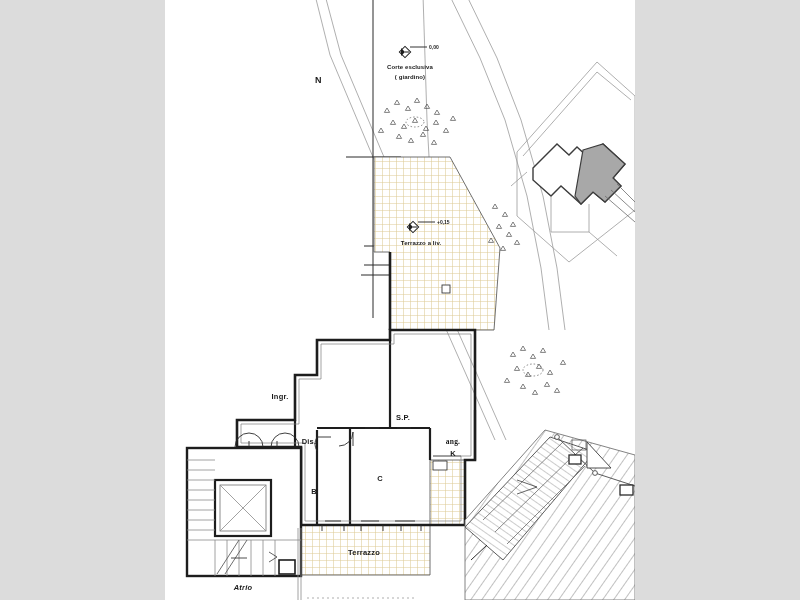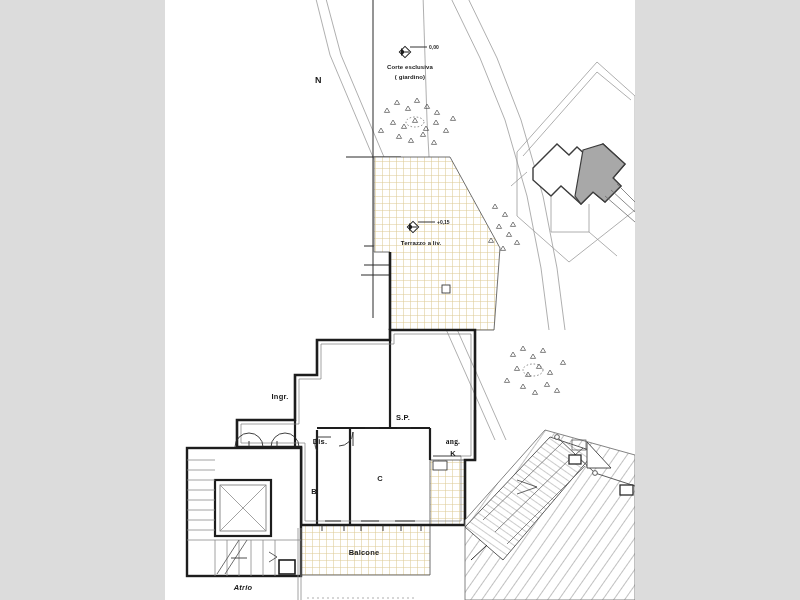--- a/index.html
+++ b/index.html
@@ -290,26 +290,26 @@
 
     <div class="lbl lbl-quota" style="left:264px; top:44px;">0,00</div>
     <div class="lbl lbl-small center" style="left:245px; top:64px;">Corte esclusiva</div>
     <div class="lbl lbl-small center" style="left:245px; top:74px;">( giardino)</div>
 
     <div class="lbl lbl-quota" style="left:272px; top:219px;">+0,15</div>
     <div class="lbl lbl-small center" style="left:256px; top:240px;">Terrazzo a liv.</div>
 
     <div class="lbl lbl-room center" style="left:238px; top:373px;margin-top:40px;">S.P.</div>
     <div class="lbl lbl-room center" style="left:100px; top:392px;padding-left:30px;">Ingr.</div>
-    <div class="lbl lbl-room center" style="left:155px; top:437px;">Dis.</div>
+    <div class="lbl lbl-room center" style="left:144px; top:437px;">Dis.</div>
     <div class="lbl lbl-room center" style="left:149px; top:487px;">B</div>
     <div class="lbl lbl-room center" style="left:215px; top:474px;">C</div>
     <div class="lbl lbl-room center" style="left:288px; top:437px;font-family:Liberation Serif, serif;">ang.</div>
     <div class="lbl lbl-room center" style="left:288px; top:449px;">K</div>
-    <div class="lbl lbl-room center" style="left:199px; top:548px;">Balcone</div>
+    <div class="lbl lbl-room center" style="left:199px; top:548px;">Terrazzo</div>
     <div class="lbl lbl-room center" style="left:78px; top:583px;font-style:italic;">Atrio</div>
 
   </div>
 
   <div style="position:absolute;left:0;top:0;width:165px;height:600px;background:#dcdcdc;"></div>
   <div style="position:absolute;left:635px;top:0;width:165px;height:600px;background:#dcdcdc;"></div>
 
 </div>
 
 </body></html>

